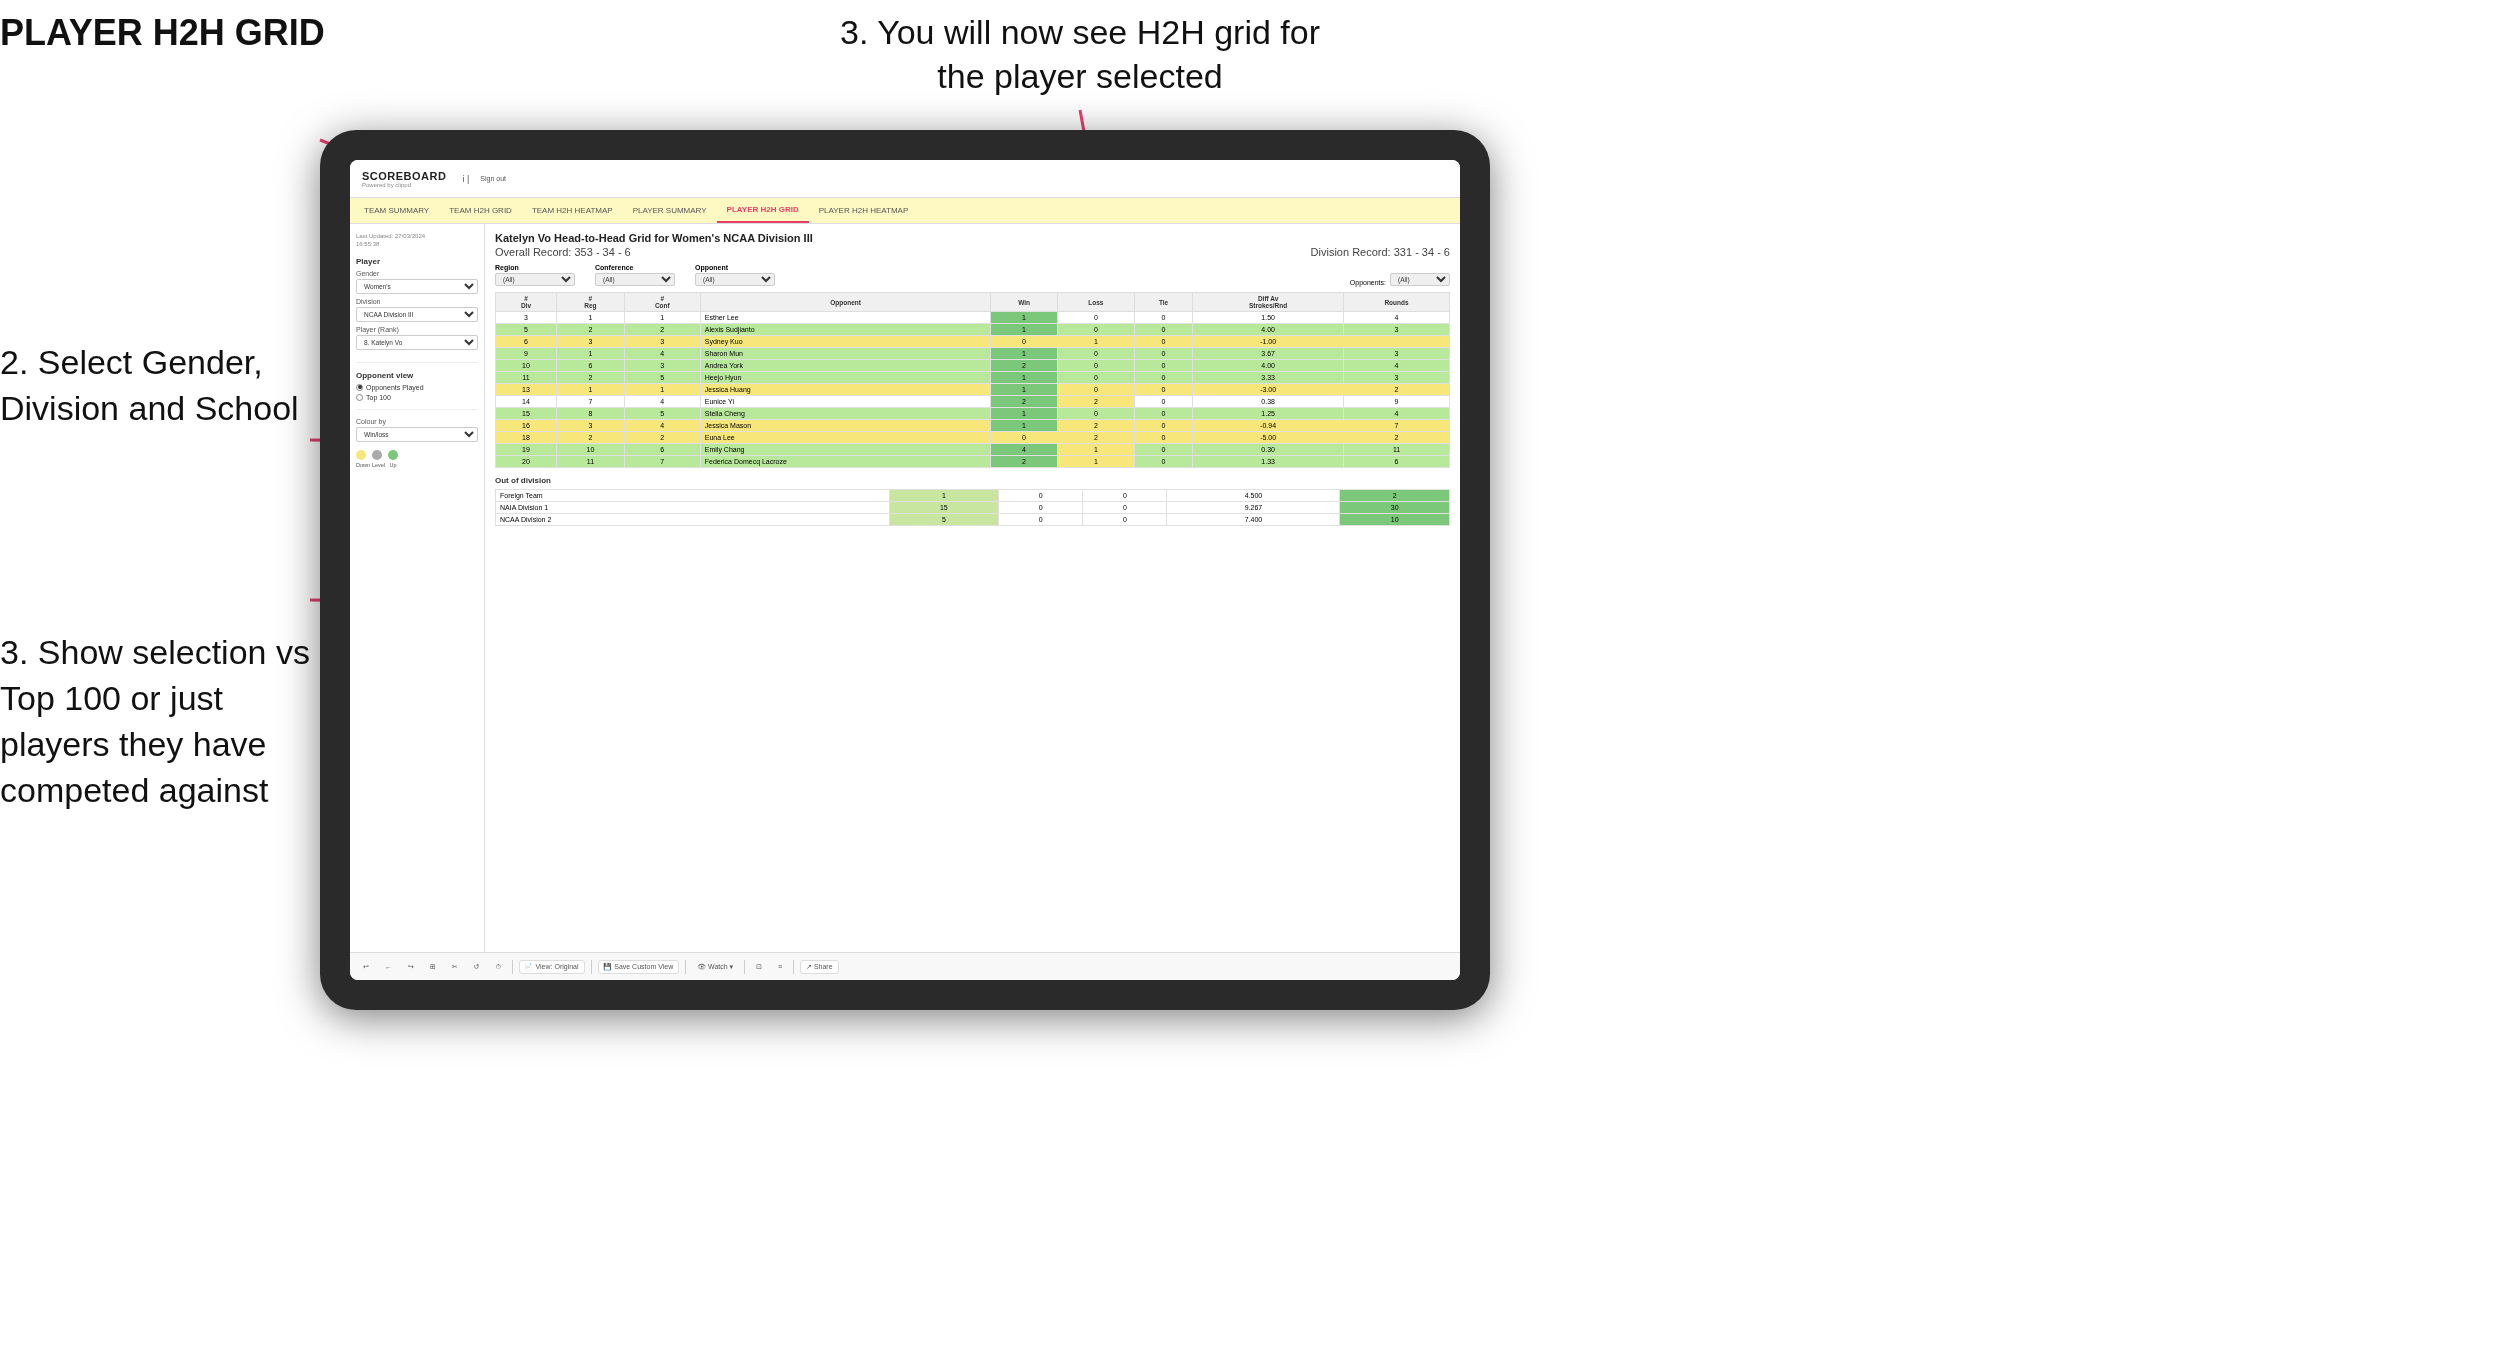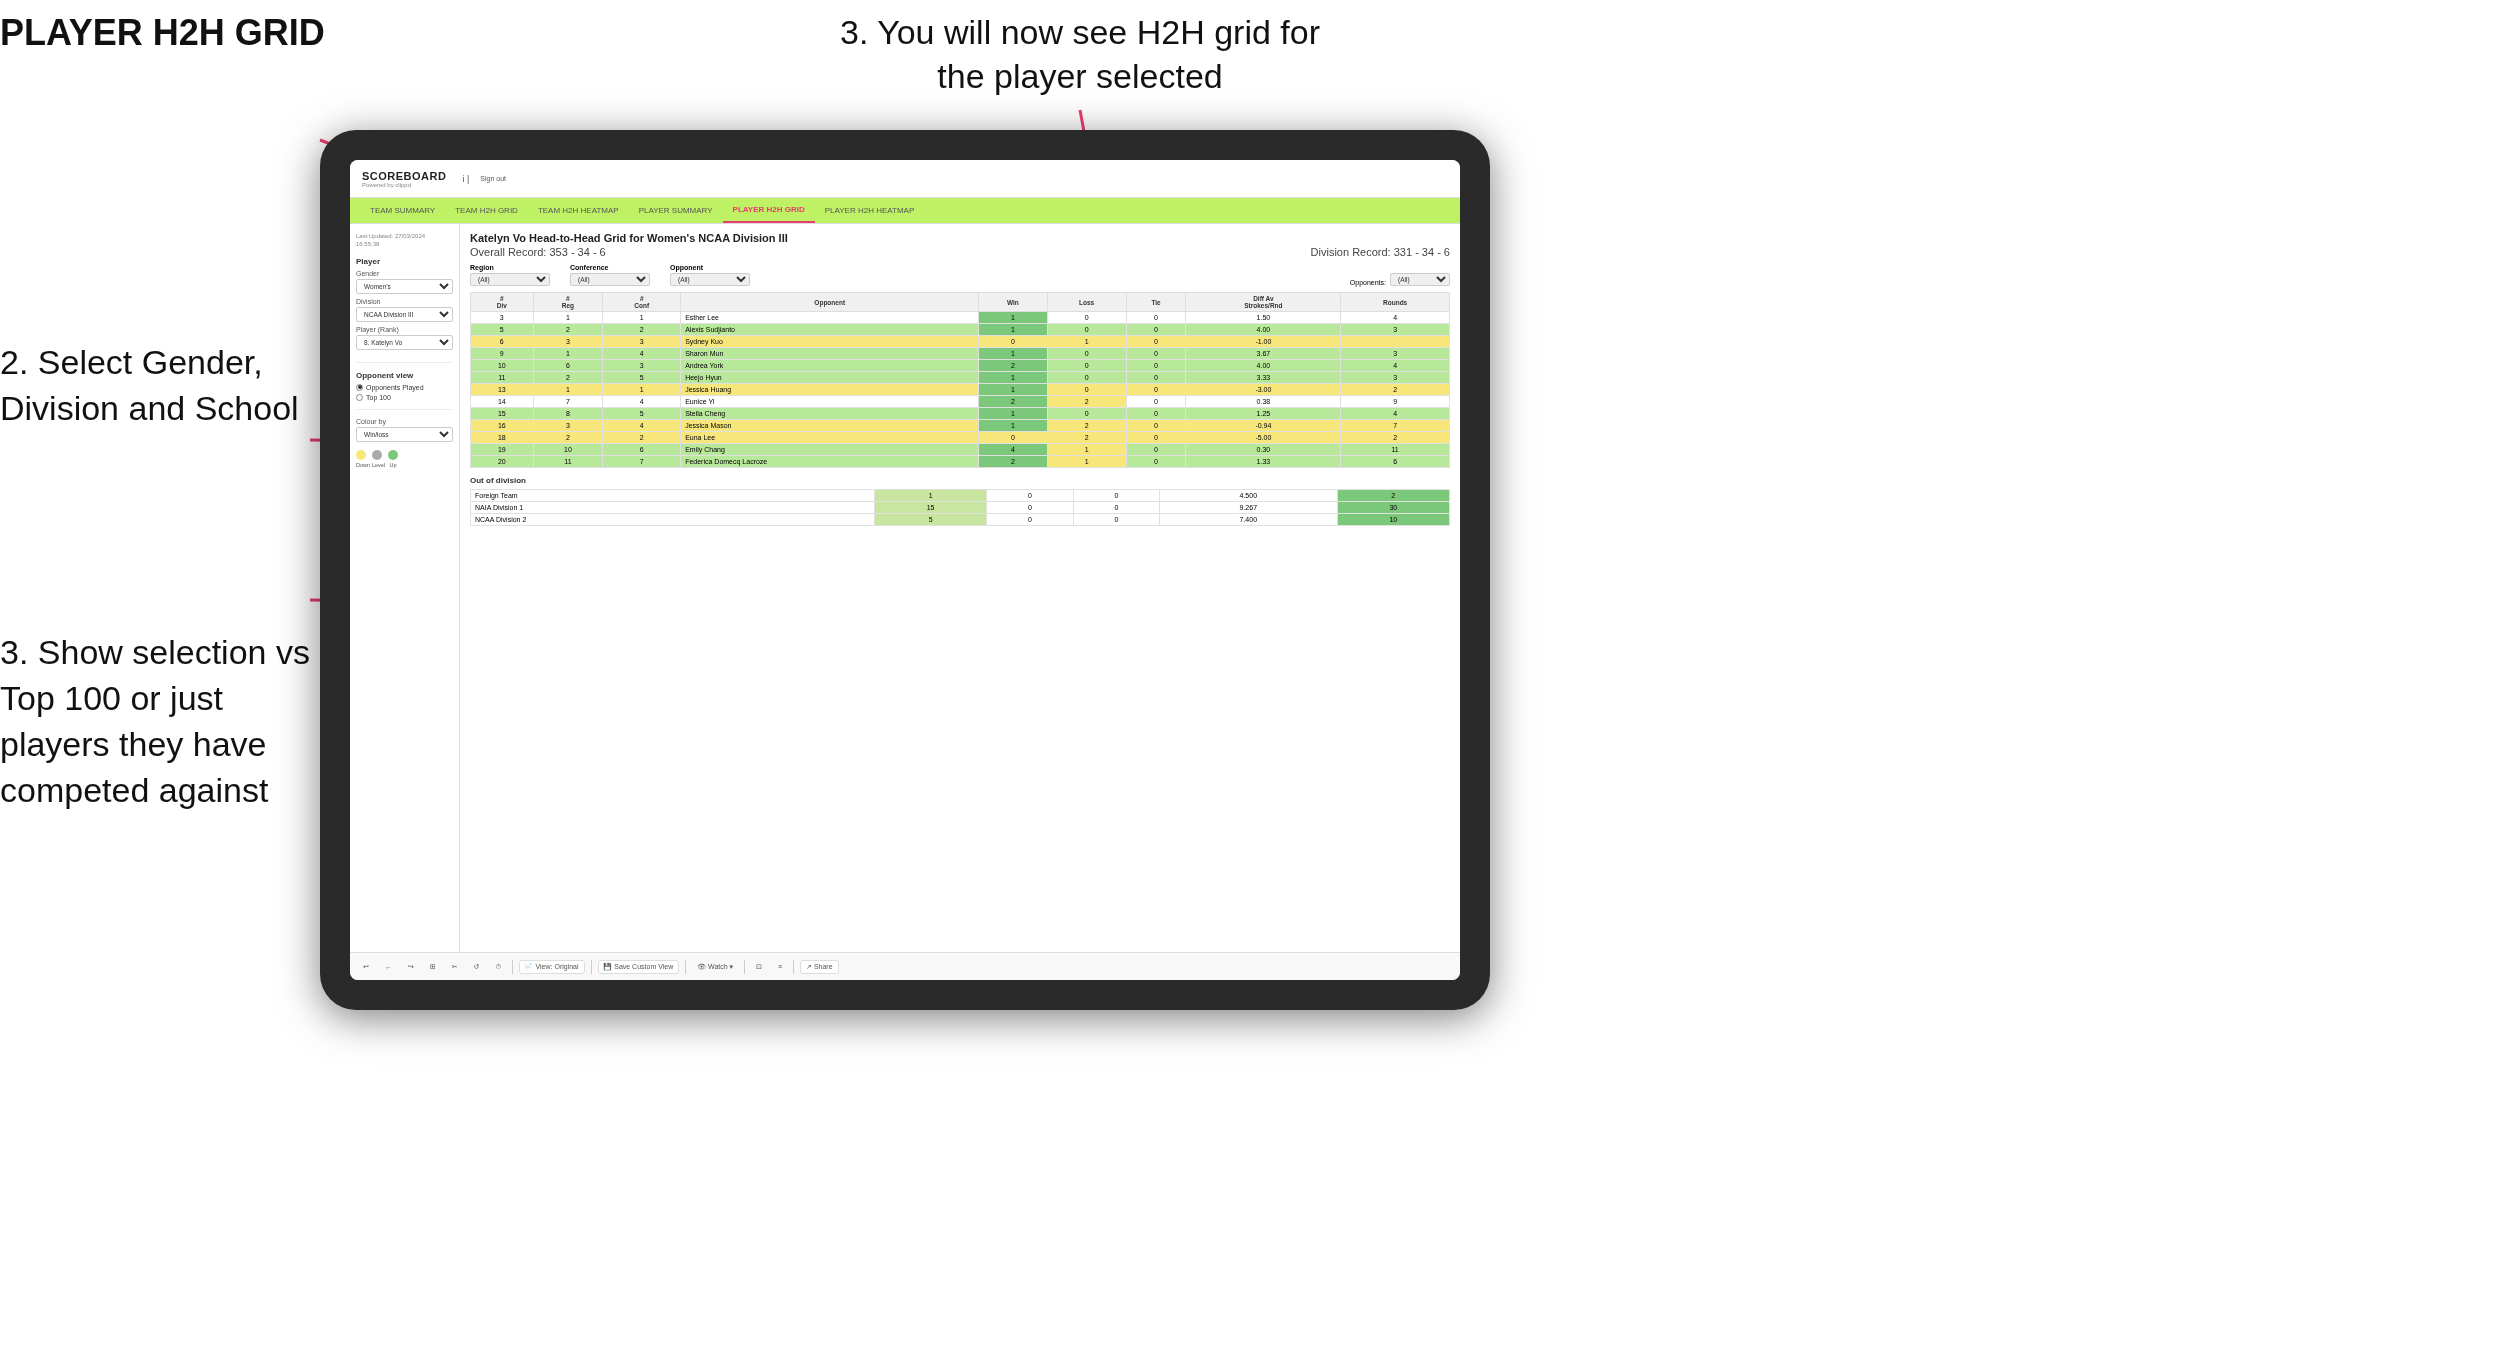--- a/index.html
+++ b/index.html
@@ -125,27 +125,27 @@
     .header-right {
       font-size: 9px;
       color: #555;
       display: flex;
       align-items: center;
       gap: 6px;
     }
 
     
     .sub-nav {
-      background: #bef264;
+      background: #fef9c3;
       border-bottom: 1px solid #ddd;
       display: flex;
       gap: 0;
       height: 26px;
       flex-shrink: 0;
-      padding: 0 10px;
+      padding: 0 4px;
     }
     .sub-nav-item {
       font-size: 8px;
       color: #555;
       padding: 0 10px;
       display: flex;
       align-items: center;
       cursor: pointer;
       white-space: nowrap;
     }
@@ -158,21 +158,21 @@
     
     .main-content {
       flex: 1;
       display: flex;
       background: #f5f5f5;
       overflow: hidden;
     }
 
     
     .sidebar {
-      width: 110px;
+      width: 135px;
       background: #ffffff;
       border-right: 1px solid #ddd;
       padding: 8px 6px;
       flex-shrink: 0;
       font-size: 7px;
     }
     .sidebar-timestamp {
       font-size: 6px;
       color: #888;
       margin-bottom: 8px;

